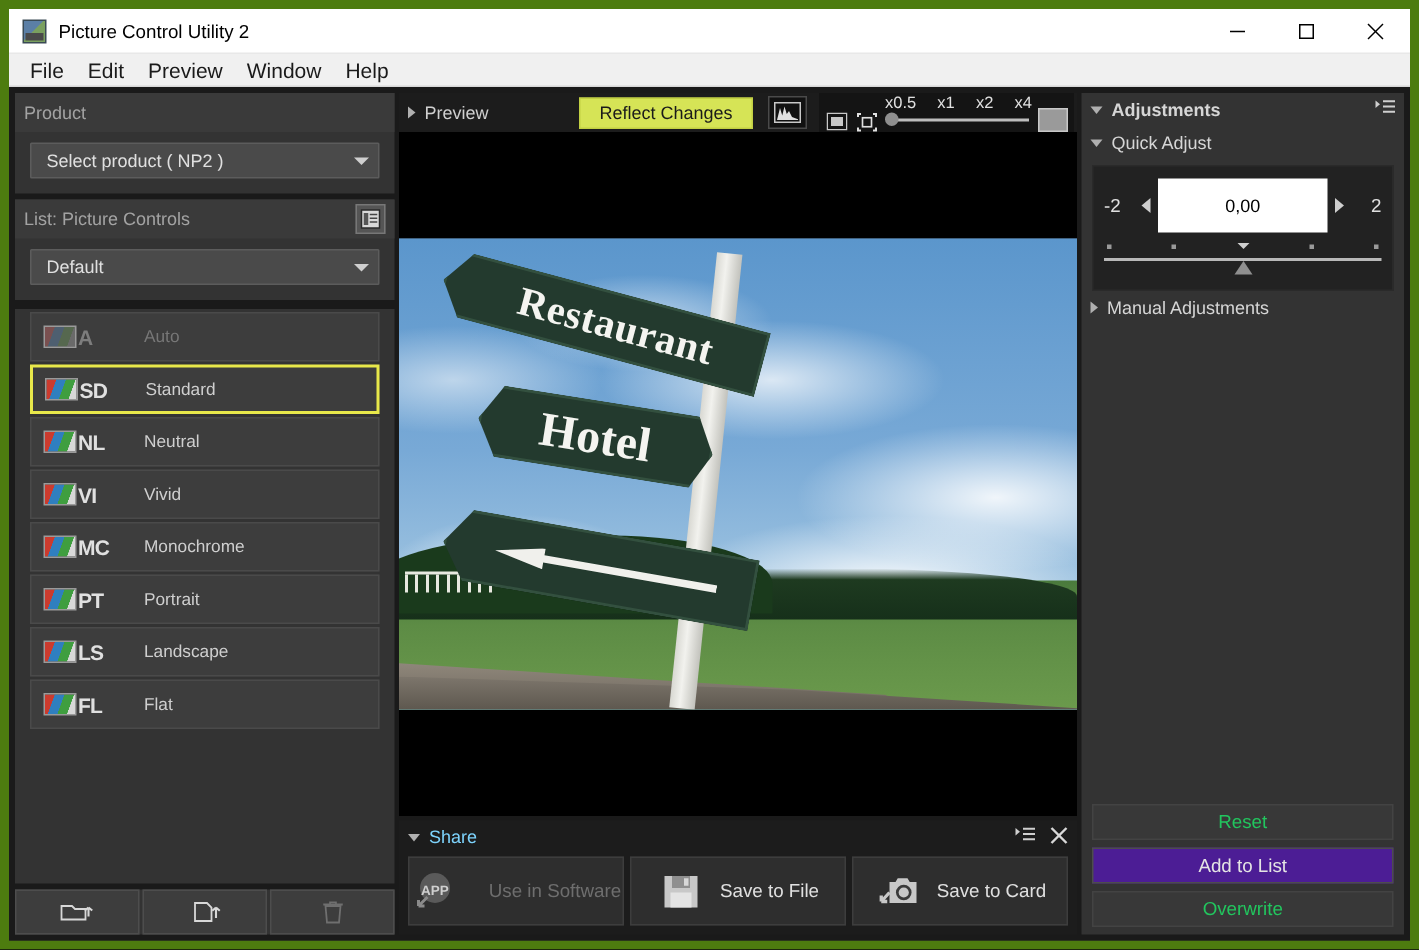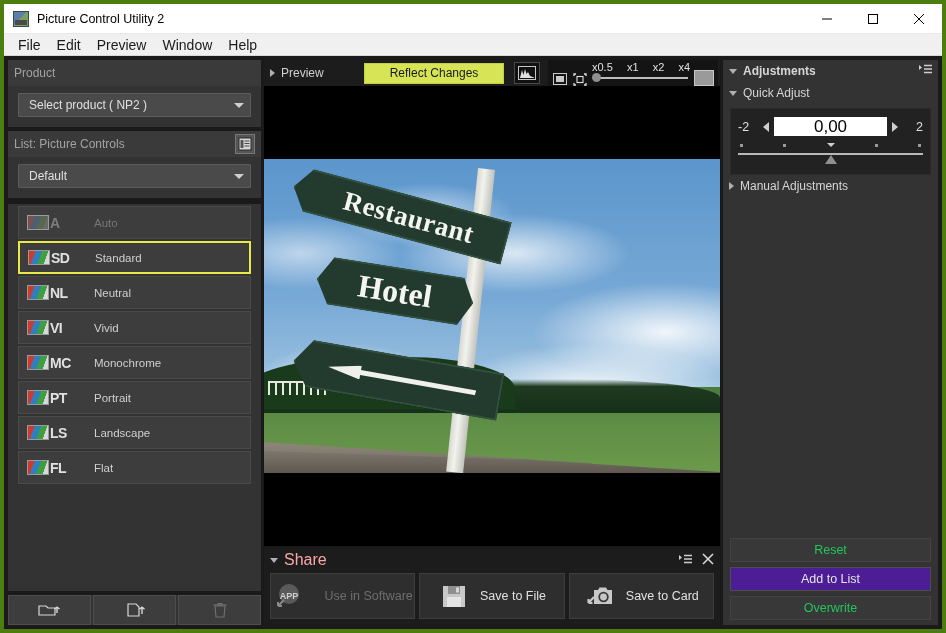--- a/index.html
+++ b/index.html
@@ -6,21 +6,21 @@
   html, body {
     width: 946px; height: 633px;
     overflow: hidden;
     font-family: "Liberation Sans", sans-serif;
     background: #000;
   }
   #app {
     position: relative;
     width: 946px; height: 633px;
     background: #2b2b2b;
-    border: 4px solid #4d7c0f;
+    border: 6px solid #4d7c0f;
     display: flex;
     flex-direction: column;
   }
 
   
   .titlebar {
     height: 30px; flex: 0 0 30px;
     background: #ffffff;
     display: flex; align-items: center;
     border-bottom: 1px solid #e8e8e8;
@@ -147,21 +147,21 @@
     background: #1c1c1c;
     display: flex; align-items: center; padding: 0 2px 0 6px;
   }
   .tri { width:0; height:0; margin-right:6px; }
   .tri-right { border-top:4px solid transparent; border-bottom:4px solid transparent; border-left:5px solid #b0b0b0; }
   .tri-down  { border-left:4px solid transparent; border-right:4px solid transparent; border-top:5px solid #b0b0b0; }
   .preview-head .ph-label { color:#cfcfcf; font-size:12px; flex:1; }
 
   .reflect-btn {
     background: #d6e456; color: #1a1a1a;
-    font-size: 12px; height: 21px; width: 140px;
+    font-size: 12px; height: 21px; width: 116px;
     display: flex; align-items: center; justify-content: center;
     border: 1px solid #c2d043;
     margin-left: 26px;
   }
   .hist-btn {
     width: 26px; height: 22px; margin-left: 10px;
     background:#111; border:1px solid #4a4a4a;
     display:flex; align-items:center; justify-content:center;
   }
   .zoom-box {
@@ -269,21 +269,21 @@
   .arrow-glyph {
     width: 150px; height: 14px; background:#f0f0ec;
     clip-path: polygon(0% 50%, 22% 0%, 22% 32%, 100% 32%, 100% 68%, 22% 68%, 22% 100%);
     margin-left: 10px;
   }
 
   
   .share-panel { flex: 0 0 76px; background:#1c1c1c; display:flex; flex-direction:column; }
   .share-head {
     height: 22px; flex:0 0 22px; display:flex; align-items:center;
-    padding: 0 6px; color:#fca5a5; font-size:16px;justify-content:flex-end;
+    padding: 0 6px; color:#7dd3fc; font-size:12px;justify-content:flex-end;
   }
   .share-head .sh-label { flex:1; }
   .share-btns { flex:1; display:flex; gap:4px; padding: 2px 6px 6px 6px; }
   .share-btn {
     flex:1; background:#2e2e2e; border:1px solid #3d3d3d;
     display:flex; align-items:center; justify-content:center; gap:10px;
     color:#e0e0e0; font-size:12.5px;
   }
   .share-btn.disabled { color:#6e6e6e;gap:20px; }
   .share-ico { width:32px; height:30px; flex:0 0 32px; display:flex; align-items:center; justify-content:center; }
@@ -307,22 +307,22 @@
     margin: 4px 7px 0 7px; background:#222; border:1px solid #2a2a2a;
     padding: 8px 7px 10px 7px;
   }
   .qa-row { display:flex; align-items:center; gap:5px; }
   .qa-min, .qa-max { color:#e0e0e0; font-size:12.5px; width:20px; }
   .qa-max { text-align:right; }
   .spin { width:0;height:0; }
   .spin-l { border-top:5px solid transparent; border-bottom:5px solid transparent; border-right:6px solid #cfcfcf; }
   .spin-r { border-top:5px solid transparent; border-bottom:5px solid transparent; border-left:6px solid #cfcfcf; }
   .qa-value {
-    flex:1; background:#fff; color:#000; font-size:17px;
-    height:19px; display:flex; align-items:center; justify-content:center;
+    flex:1; background:#fff; color:#000; font-size:12px;
+    height:36px; display:flex; align-items:center; justify-content:center;
   }
   .qa-slider { position:relative; height:20px; margin-top:8px; }
   .qa-ticks { position:absolute; top:0; left:2px; right:2px; display:flex; justify-content:space-between; }
   .tick { width:3px; height:3px; background:#9a9a9a; }
   .tick-center { width:0;height:0;background:none;
     border-left:4px solid transparent; border-right:4px solid transparent; border-top:4px solid #cfcfcf;
     margin-top:-1px; }
   .qa-track { position:absolute; top:9px; left:0; right:0; height:2px; background:#b8b8b8; }
   .qa-handle {
     position:absolute; top:11px; left:50%; margin-left:-6px;

